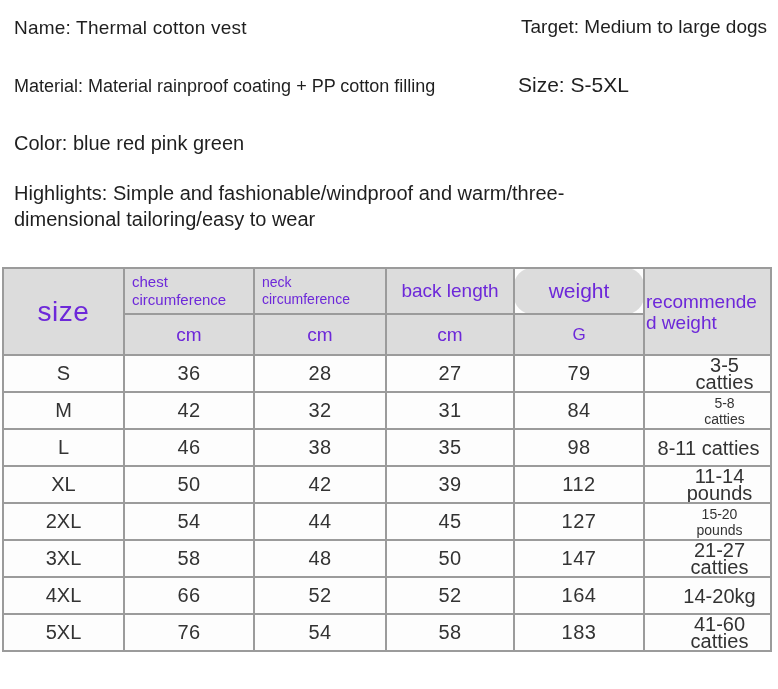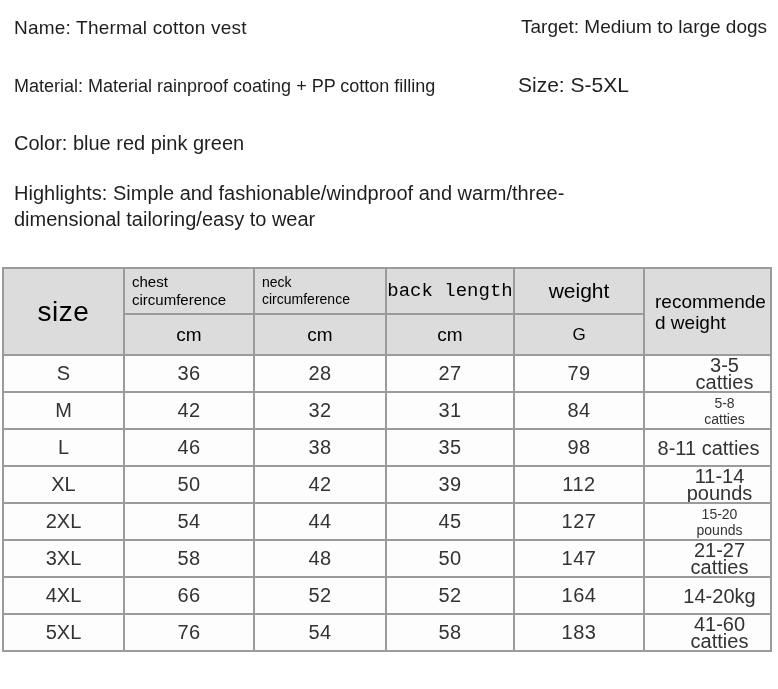--- a/index.html
+++ b/index.html
@@ -36,37 +36,37 @@
     table-layout: fixed;
     background: #fdfdfd;
   }
   .size-chart th, .size-chart td {
     border: 2px solid #9b9b9b;
     overflow: hidden;
   }
   .size-chart thead th {
     background: #dcdcdc;
     font-weight: normal;
-    color: #000000;
+    color: #6d28d9;
   }
   tr.hrow1 { height: 46px; }
   tr.hrow2 { height: 41px; border-radius: 19px; }
   .size-chart tbody tr { height: 37px; }
 
   th.size-h { font-size: 28px; text-align: center; letter-spacing: 0.5px; }
   th.col-h  {
     text-align: left; padding-left: 7px;
     font-size: 15px; line-height: 18px;
     white-space: pre-line; vertical-align: middle;
   }
   th.col-h.neck { font-size: 14px; line-height: 17px; }
-  th.col-h.back { text-align: center; padding-left: 0; font-size: 19px; white-space: normal; font-family: Liberation Mono, monospace; }
-  th.col-h.wgt  { text-align: center; padding-left: 0; font-size: 21px; white-space: normal; }
+  th.col-h.back { text-align: center; padding-left: 0; font-size: 19px; white-space: normal; }
+  th.col-h.wgt  { text-align: center; padding-left: 0; font-size: 21px; white-space: normal; border-radius: 18px; }
   th.rec-h {
-    text-align: left; padding-left: 10px;
+    text-align: left; padding-left: 1px;
     font-size: 19px; line-height: 21px;
     white-space: pre-line; vertical-align: middle;
   }
   th.unit {
     text-align: center; font-weight: bold;
     font-size: 19px; color: #3c3c3c;
   }
   th.unit.g { font-size: 17px; }
 
   .size-chart tbody td {

